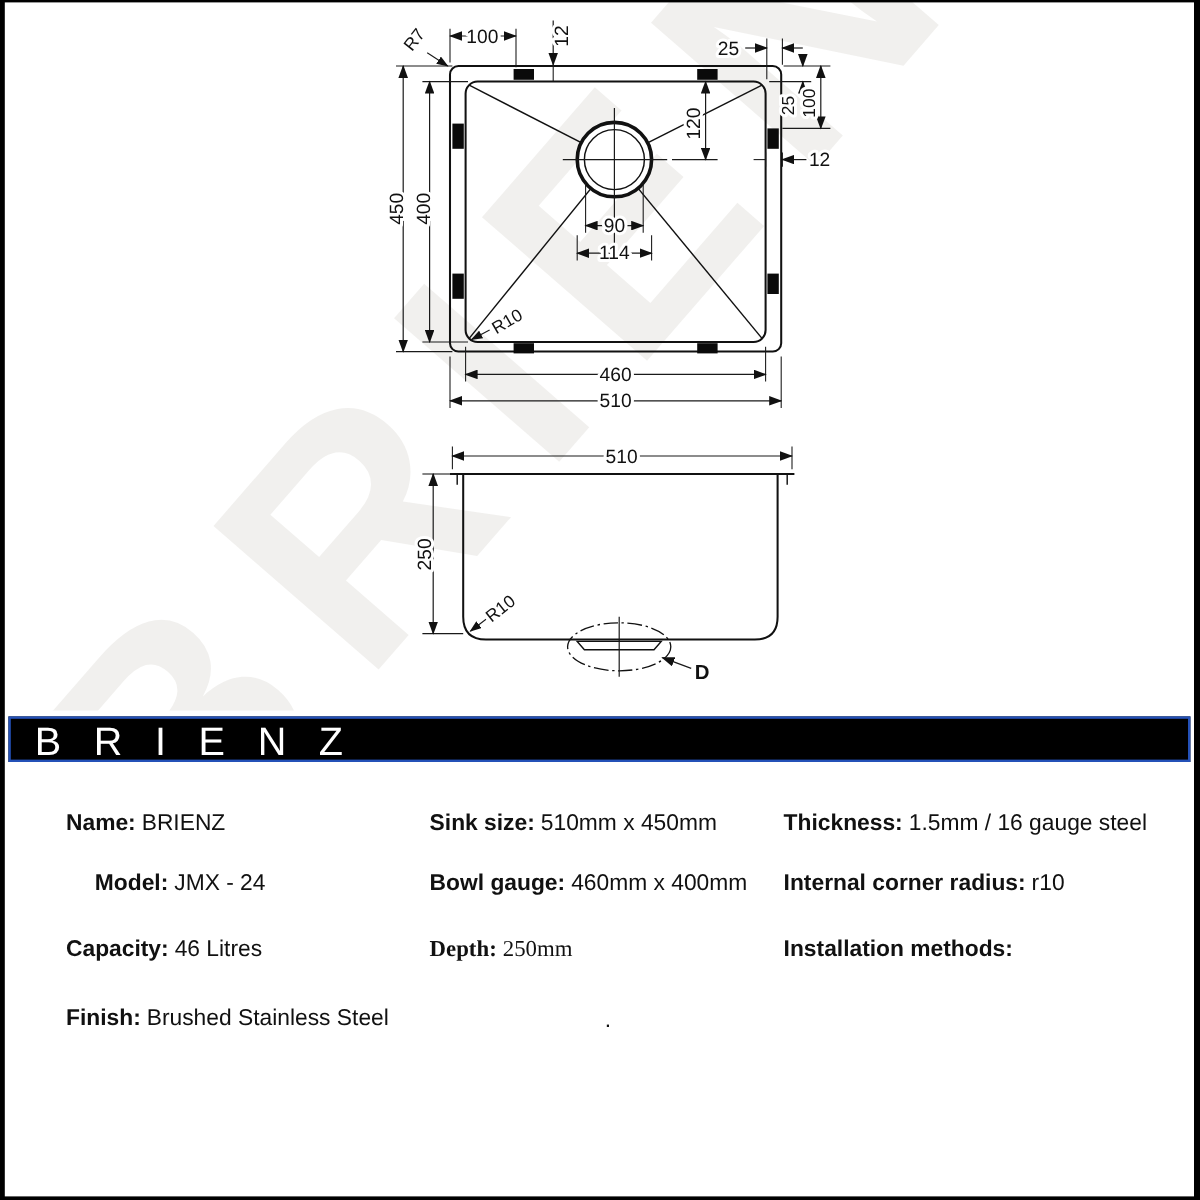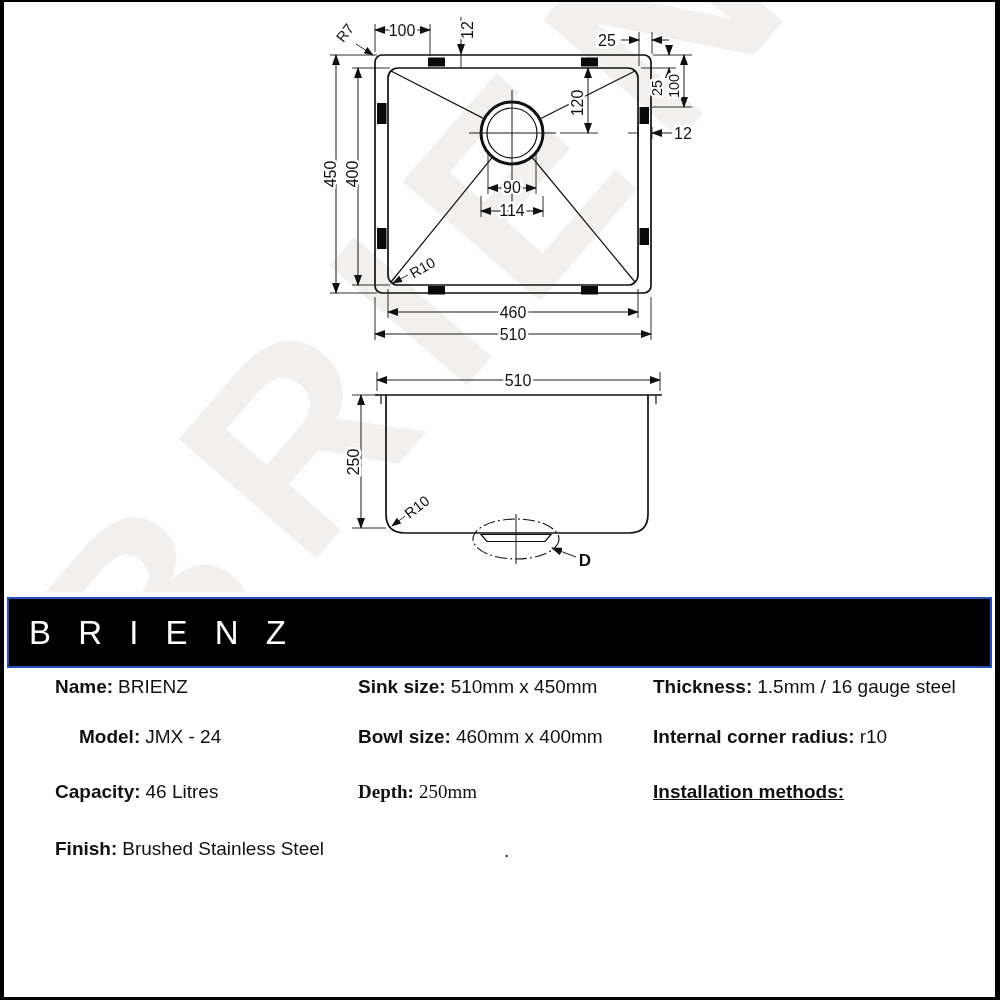--- a/index.html
+++ b/index.html
@@ -22,22 +22,22 @@
   .ml{stroke:#111;stroke-width:1.2;fill:none;}
   .dl{stroke:#1a1a1a;stroke-width:1;fill:none;}
   .de{stroke:#1a1a1a;stroke-width:0.9;fill:none;}
   .dim{marker-start:url(#as);marker-end:url(#ae);}
   .clip{fill:#0a0a0a;stroke:none;}
   text.dt{font-family:"Liberation Sans",sans-serif;font-size:16px;fill:#111;text-anchor:middle;
           paint-order:stroke;stroke:#fff;stroke-width:5px;stroke-linejoin:round;}
   text.sm{font-size:14.5px;}
   text.bold{font-weight:700;font-size:17px;}
 
-  .brand-bar{position:absolute;left:7px;top:597px;width:985px;height:71px;box-sizing:border-box;
-             background:#000;border:2px solid #2451b8;display:flex;align-items:center;}
+  .brand-bar{position:absolute;left:7px;top:597px;width:985px;height:38px;box-sizing:border-box;
+             background:#000;border:2px solid #2451b8;display:flex;}
   .brand-bar span{color:#fff;font-size:33px;letter-spacing:9px;padding-left:20px;font-weight:400;}
 
   .cell{position:absolute;font-size:19px;white-space:nowrap;}
   .cell b{font-weight:700;margin-right:5px;}
   .cell .line2{font-weight:400;margin-top:9px;}
 </style>
 </head>
 <body>
 
 <div class="sheet">
@@ -231,33 +231,33 @@
       <b>Sink size:</b><span>510mm x 450mm</span>
     </div>
     <div class="cell" style="left:653px;top:676px;">
       <b>Thickness:</b><span>1.5mm / 16 gauge steel</span>
     </div>
 
     <div class="cell" style="left:55px;top:726px;margin-left:24px;">
       <b>Model:</b><span>JMX - 24</span>
     </div>
     <div class="cell" style="left:358px;top:726px;">
-      <b>Bowl size:</b><span>460mm x 400mm</span>
+      <b>Bowl gauge:</b><span>460mm x 400mm</span>
     </div>
     <div class="cell" style="left:653px;top:726px;">
       <b>Internal corner radius:</b><span>r10</span>
     </div>
 
     <div class="cell" style="left:55px;top:781px;">
       <b>Capacity:</b><span>46 Litres</span>
     </div>
     <div class="cell" style="left:358px;top:781px;font-family:Liberation Serif, serif;">
       <b>Depth:</b><span>250mm</span>
     </div>
-    <div class="cell" style="left:653px;top:781px;text-decoration:underline;">
+    <div class="cell" style="left:653px;top:781px;">
       <b>Installation methods:</b>
     </div>
 
     <div class="cell" style="left:55px;top:838px;">
       <b>Finish:</b><span>Brushed Stainless Steel</span>
     </div>
     <div class="cell" style="left:504px;top:840px;">.</div>
   </div>
 
   <div class="edge edge-left"></div>

